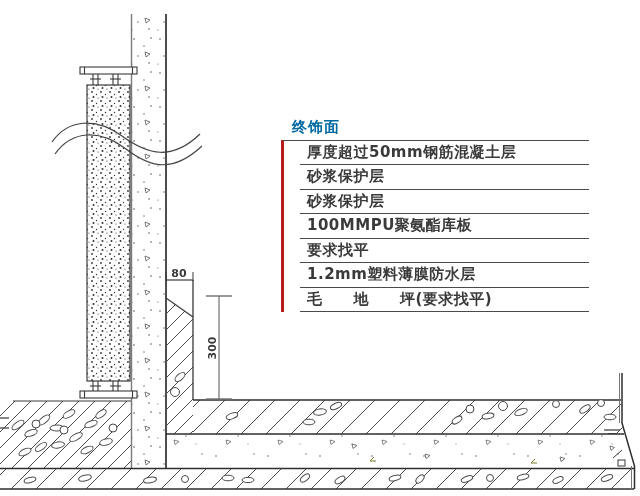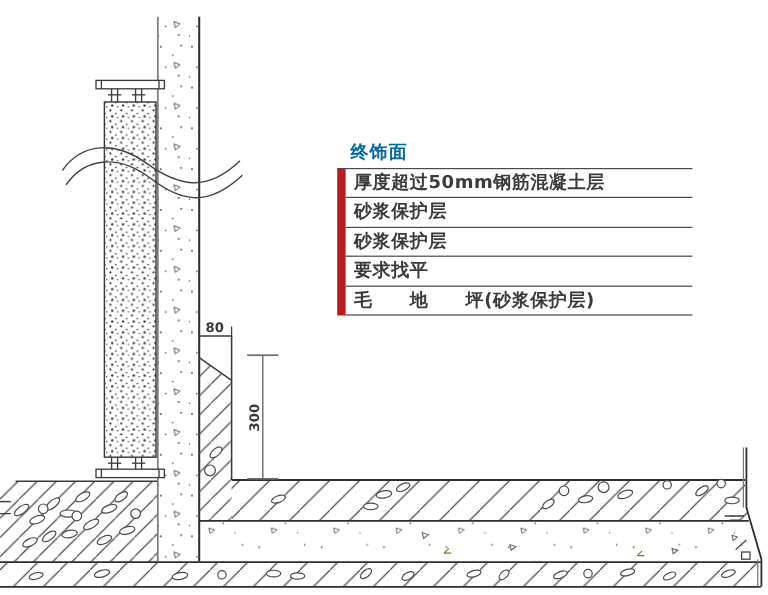--- a/index.html
+++ b/index.html
@@ -7,21 +7,21 @@
     position:relative;width:640px;height:496px;background:#ffffff;
     font-family:"DejaVu Sans","Liberation Sans",sans-serif;overflow:hidden;
   }
   #drawing-svg{position:absolute;left:0;top:0;}
   .legend-title{
     position:absolute;left:292px;top:115px;width:120px;height:24px;
     font-size:15px;font-weight:700;color:#0369a1;line-height:24px;letter-spacing:1px;
   }
   .legend-table{
     position:absolute;left:281px;top:140px;width:289px;
-    border-left:7px solid #b91c1c;border-top:1px solid #4a4a4a;
+    border-left:3px solid #b91c1c;border-top:1px solid #4a4a4a;padding-left:16px;
   }
   .legend-row{
     height:23.45px;border-bottom:1px solid #4a4a4a;
     font-size:15px;font-weight:700;color:#3a3a3a;
     line-height:23.4px;padding-left:7px;white-space:nowrap;overflow:hidden;
     letter-spacing:0.5px;
   }
   .dim-text{font-size:11px;font-weight:700;fill:#3a3a3a;}
 </style>
 </head>
@@ -226,17 +226,19 @@
       <text class="dim-text" transform="translate(216,348) rotate(-90)" text-anchor="middle">300</text>
     </g>
   </svg>
 
   <div class="legend-title">终饰面</div>
 
   <div class="legend-table">
     <div class="legend-row">厚度超过50mm钢筋混凝土层</div>
     <div class="legend-row">砂浆保护层</div>
     <div class="legend-row">砂浆保护层</div>
+    <div class="legend-row">100MMPU聚氨酯库板</div>
     <div class="legend-row">要求找平</div>
-    <div class="legend-row">毛　　地　　坪(砂浆保护层)</div>
+    <div class="legend-row">1.2mm塑料薄膜防水层</div>
+    <div class="legend-row">毛　　地　　坪(要求找平)</div>
   </div>
 
 </div>
 
 </body></html>

